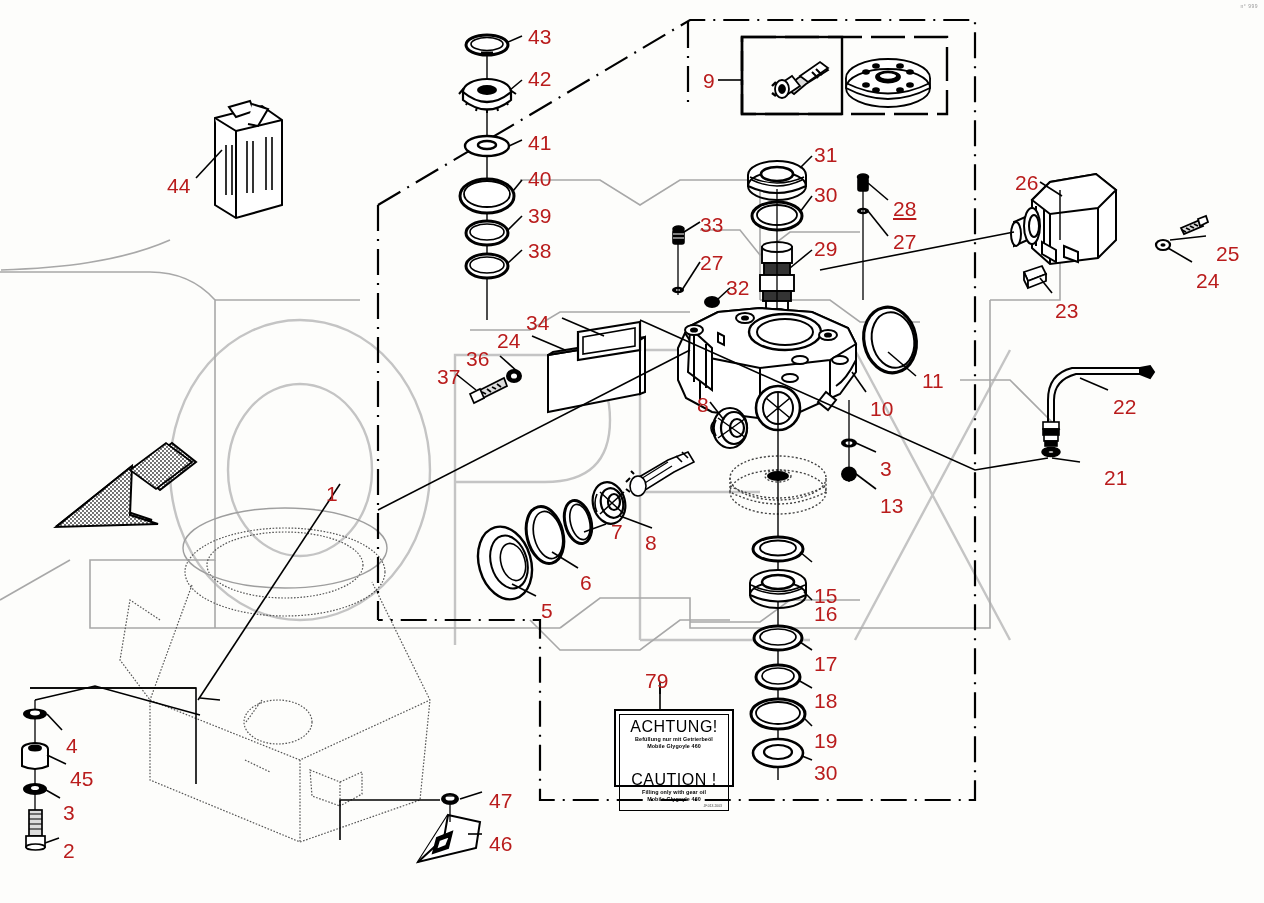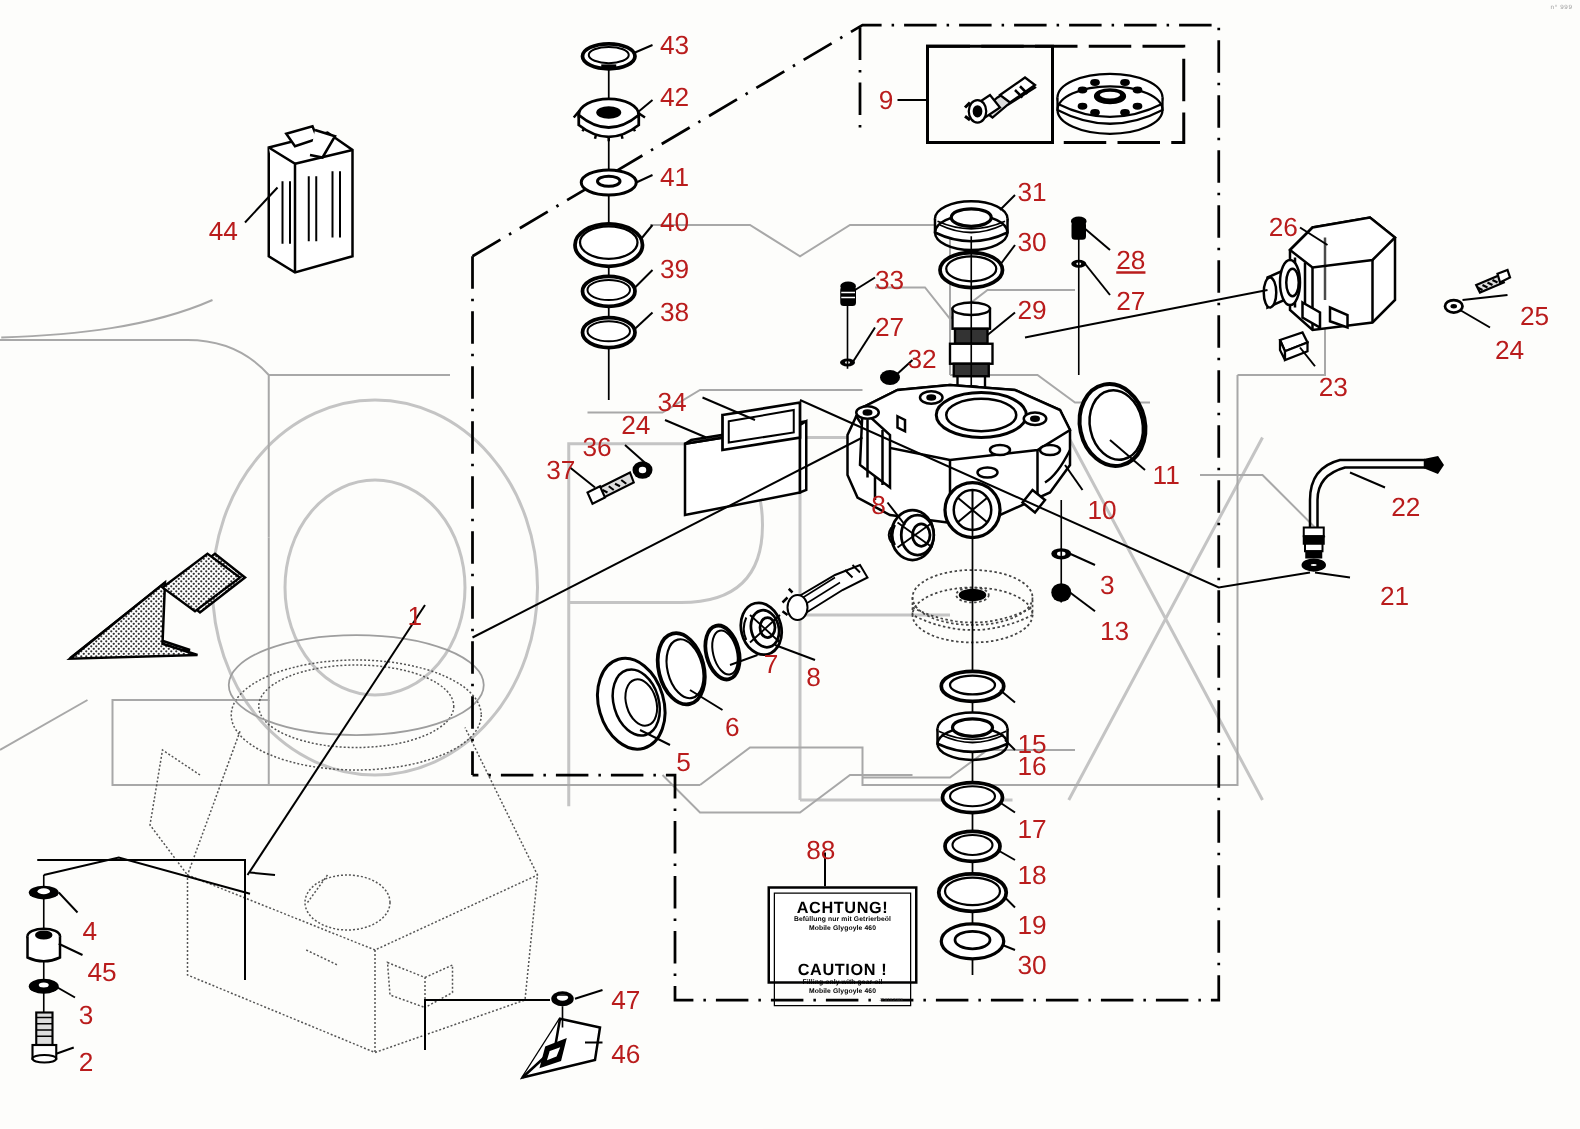--- a/index.html
+++ b/index.html
@@ -5,21 +5,21 @@
 <style>
   html,body{margin:0;padding:0;background:#fff;}
   body{font-family:"Liberation Sans",sans-serif;}
   #stage{position:relative;width:1264px;height:903px;background:#fdfdfb;overflow:hidden;}
   #stage svg{position:absolute;left:0;top:0;}
   .callout{position:absolute;font-family:"Liberation Sans",sans-serif;font-size:21px;color:#b91c1c;
            line-height:1;white-space:nowrap;}
   .label-box{position:absolute;border:2px solid #000;background:#fff;text-align:center;
              font-family:"Liberation Sans",sans-serif;}
   .lb-inner{border:1px solid #000;margin:3px;padding:3px 4px 2px 4px;}
-  .lb-h{font-size:13px;font-weight:bold;letter-spacing:.5px;text-align:center;}
+  .lb-h{font-size:16px;font-weight:normal;letter-spacing:.5px;text-align:center;}
   .lb-s{font-size:5.4px;font-weight:bold;line-height:1.35;letter-spacing:.1px;}
   .lb-code{font-size:3.4px;text-align:right;color:#444;margin-top:1px;padding-right:2px;}
   .corner-mark{position:absolute;right:6px;top:3px;font-size:5px;color:#9a9a9a;letter-spacing:.5px;}
 </style>
 </head>
 <body>
 
 <div id="stage">
 
   <svg width="1264" height="903" viewBox="0 0 1264 903">
@@ -579,21 +579,21 @@
       <div class="callout" style="left: 611px; top: 521px;">7</div>
       <div class="callout" style="left: 580px; top: 572px;">6</div>
       <div class="callout" style="left: 541px; top: 600px;">5</div>
       <div class="callout" style="left: 326px; top: 483px;">1</div>
       <div class="callout" style="left: 814px; top: 585px;">15</div>
       <div class="callout" style="left: 814px; top: 603px;">16</div>
       <div class="callout" style="left: 814px; top: 653px;">17</div>
       <div class="callout" style="left: 814px; top: 690px;">18</div>
       <div class="callout" style="left: 814px; top: 730px;">19</div>
       <div class="callout" style="left: 814px; top: 762px;">30</div>
-      <div class="callout" style="left: 645px; top: 670px;">88</div>
+      <div class="callout" style="left: 645px; top: 670px;">79</div>
       <div class="callout" style="left: 66px; top: 735px;">4</div>
       <div class="callout" style="left: 70px; top: 768px;">45</div>
       <div class="callout" style="left: 63px; top: 802px;">3</div>
       <div class="callout" style="left: 63px; top: 840px;">2</div>
       <div class="callout" style="left: 489px; top: 790px;">47</div>
       <div class="callout" style="left: 489px; top: 833px;">46</div>
     </div>
 
 </div>
 

